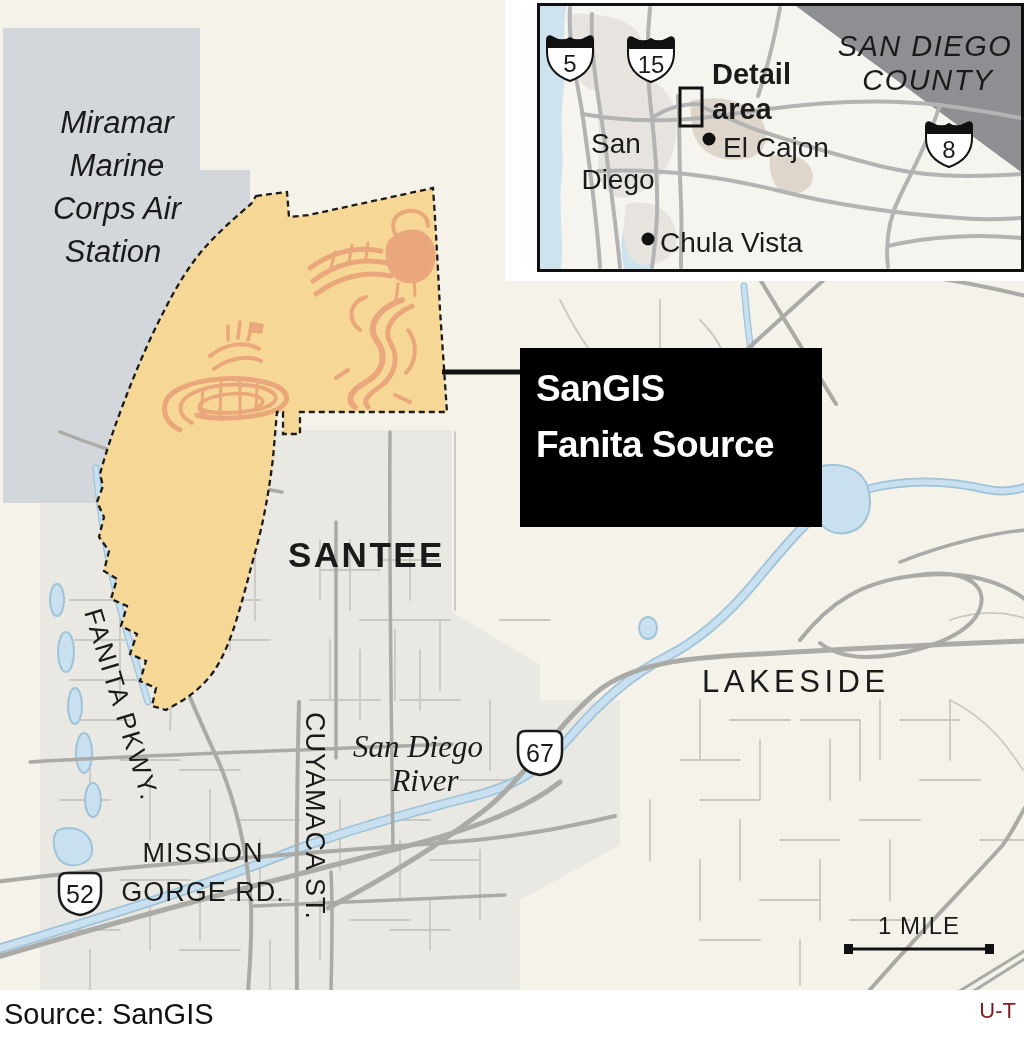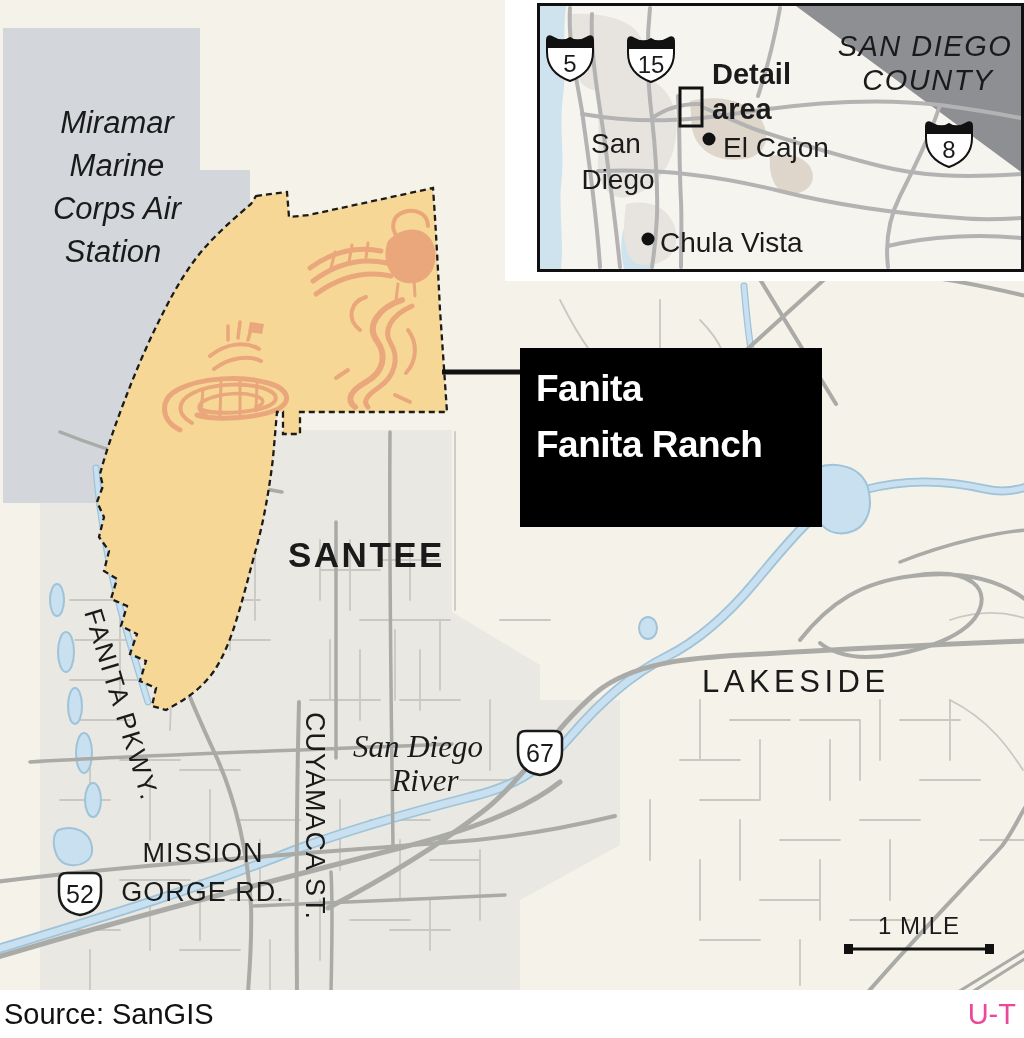--- a/index.html
+++ b/index.html
@@ -8,21 +8,21 @@
   #mainmap{position:absolute;left:0;top:0;}
   .callout{position:absolute;left:520px;top:348px;width:302px;height:179px;background:#000000;
            box-sizing:border-box;padding:13px 0 0 16px;}
   .callout span{display:block;color:#ffffff;font-size:37px;font-weight:bold;line-height:56px;
                 letter-spacing:-0.5px;white-space:nowrap;}
   .inset-panel{position:absolute;left:505px;top:0;width:519px;height:281px;background:#ffffff;}
   .inset-frame{position:absolute;left:32px;top:3px;width:481px;height:263px;border:3px solid #101010;
                box-sizing:content-box;overflow:hidden;background:#f6f4ee;}
   .footer{position:absolute;left:0;top:990px;width:1024px;height:35px;background:#ffffff;}
   .src{position:absolute;left:4px;top:8px;font-size:29px;color:#111111;}
-  .credit{position:absolute;right:8px;top:8px;font-size:29px;color:#ec4899;}
+  .credit{position:absolute;right:8px;top:8px;font-size:22px;color:#7f1d1d;}
   text{font-family:"Liberation Sans",sans-serif;fill:#1a1a1a;}
   .serif-it{font-family:"Liberation Serif",serif;font-style:italic;}
 </style>
 </head>
 <body>
 
 <div id="stage">
 
   <svg id="mainmap" width="1024" height="990" viewBox="0 0 1024 990">
 
@@ -164,22 +164,22 @@
 
     <g>
       <text x="919" y="934" font-size="24" letter-spacing="1" text-anchor="middle">1 MILE</text>
       <path d="M848,949 L990,949" stroke="#111111" stroke-width="3"></path>
       <rect x="844" y="944" width="9" height="10" fill="#111111"></rect>
       <rect x="985" y="944" width="9" height="10" fill="#111111"></rect>
     </g>
   </svg>
 
   <div class="callout">
-    <span>Fanita</span>
-    <span>Fanita Ranch</span>
+    <span>SanGIS</span>
+    <span>Fanita Source</span>
   </div>
 
   <div class="inset-panel">
     <div class="inset-frame">
       <svg width="481" height="263" viewBox="0 0 481 263">
         <rect x="0" y="0" width="481" height="263" fill="#f6f4ee"></rect>
         <path d="M0,0 L26,0 C22,30 27,60 23,90 C19,120 25,150 21,180 C19,205 24,235 21,263 L0,263 Z" fill="#cfe3ee"></path>
         <path d="M96,200 C108,212 110,230 100,242 C110,248 116,256 110,263 L84,263 C78,238 82,216 96,200 Z" fill="#cfe3ee"></path>
         <g>
           <path d="M28,8 C60,6 90,12 100,30 C110,50 100,70 80,80 C60,90 40,85 36,65 C32,45 28,25 28,8 Z" fill="#e7e4df"></path>

